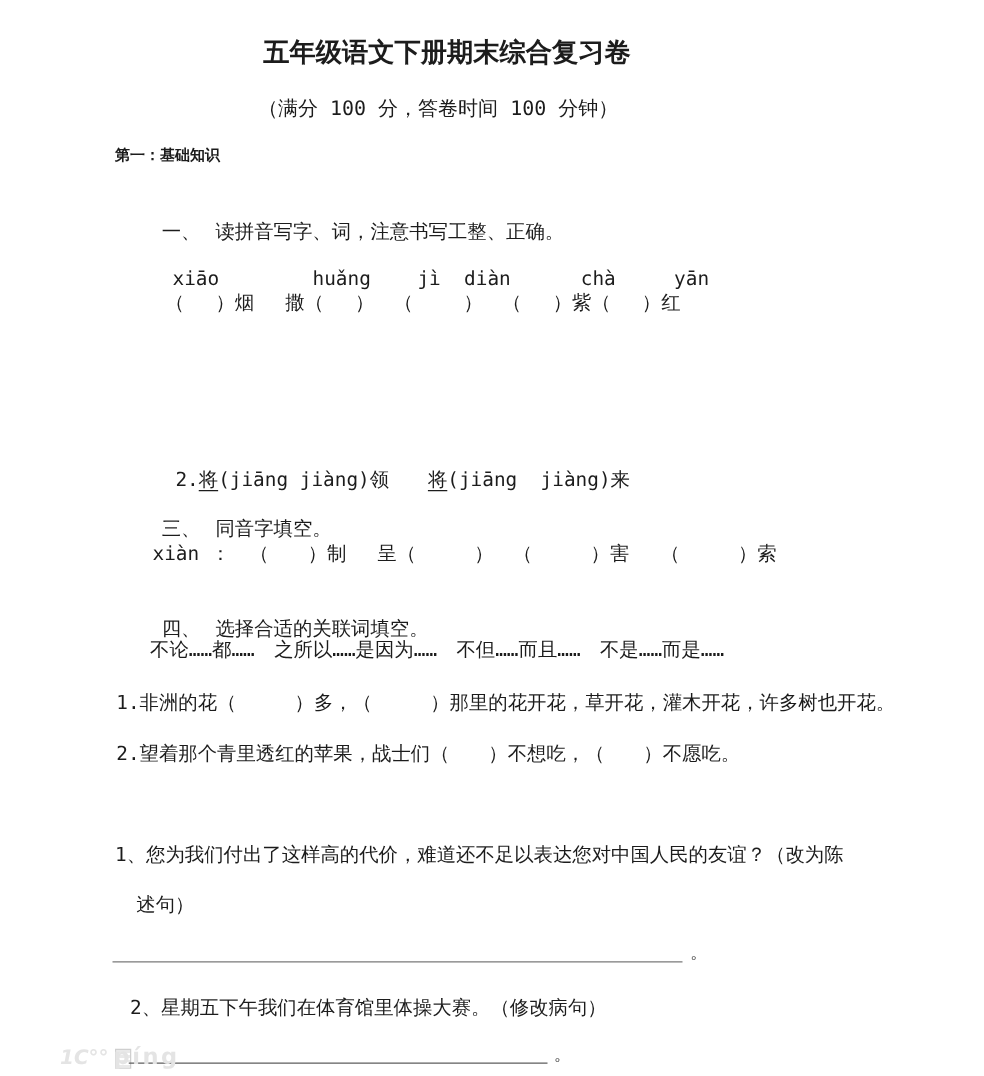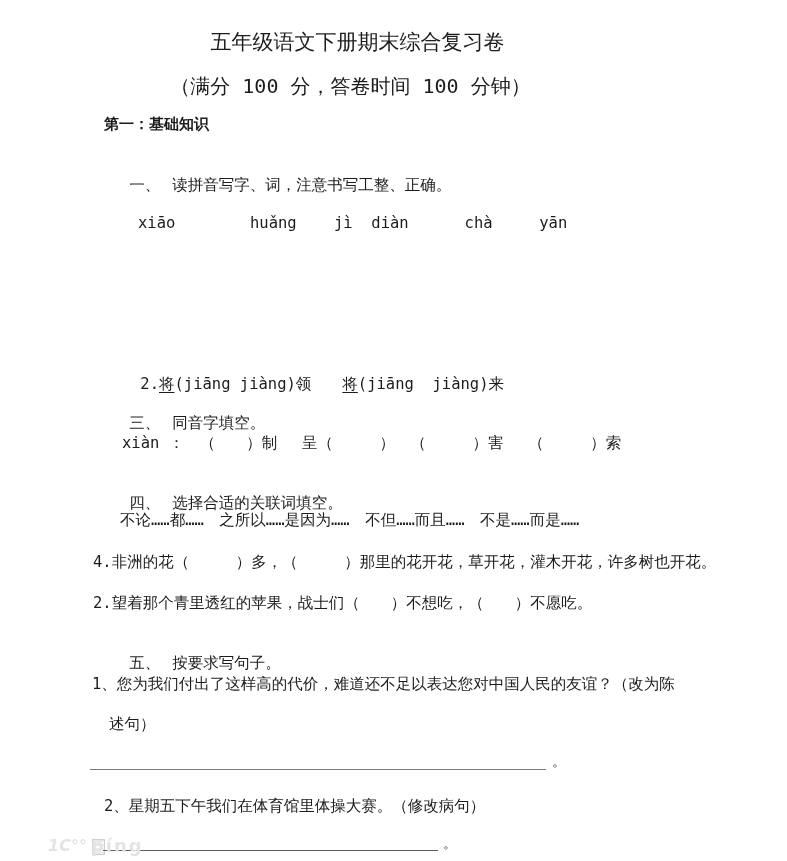--- a/index.html
+++ b/index.html
@@ -21,35 +21,34 @@
     font-family: "DejaVu Sans Mono", "DejaVu Serif", "Liberation Serif", serif;
     font-size: 15.5px;
     line-height: 19px;
     color: #1c1c1c;
   }
   .title {
     left: 0;
     width: 715px;
     text-align: center;
     font-family: "DejaVu Sans", "Liberation Sans", sans-serif;
-    font-weight: 400;
+    font-weight: 700;
     font-size: 21px;
     line-height: 24px;
   }
   .subtitle {
     left: 0;
     width: 701px;
     text-align: center;
-    font-size: 20px;
+    font-size: 16px;
   }
   .bold-header {
     font-family: "DejaVu Sans", "Liberation Sans", sans-serif;
     font-weight: 700;
-    font-size: 15px;
-    margin-left: 12px;
+    font-size: 12px;
   }
   .qnum {
     display: inline-block;
     width: 43px;
   }
   .u {
     text-decoration: underline;
     text-underline-offset: 3px;
     text-decoration-thickness: 1px;
   }
@@ -102,40 +101,38 @@
 
   <div class="line title" style="top:30px;">五年级语文下册期末综合复习卷</div>
   <div class="line subtitle" style="top:77px;">（满分 100 分，答卷时间 100 分钟）</div>
 
   <div class="line bold-header" style="left:92px; top:115px;">第一：基础知识</div>
 
   <div class="line" style="left:92px; top:157px;">
     <span class="qnum">一、</span><span>读拼音写字、词，注意书写工整、正确。</span>
   </div>
   <div class="line" style="left:138px; top:214px;">xiāo        huǎng    jì  diàn      chà     yān</div>
+  <div class="line" style="left:132px; top:233px;">（　 ）烟　 撒（　 ）　（　　 ）　（　 ）紫（　 ）红</div>
 
   <div class="line" style="left:103px; top:356px;">
     <span>2.</span><span class="u">将</span><span>(jiāng jiàng)领　　</span><span class="u">将</span><span>(jiāng  jiàng)来</span>
   </div>
 
   <div class="line" style="left:92px; top:395px;">
     <span class="qnum">三、</span><span>同音字填空。</span>
   </div>
   <div class="line" style="left:122px; top:434px;">xiàn ：　（　　）制　 呈（　　　）　（　　　）害　 （　　　）索</div>
 
   <div class="line" style="left:92px; top:475px;">
     <span class="qnum">四、</span><span>选择合适的关联词填空。</span>
   </div>
   <div class="line" style="left:120px; top:511px;">不论……都……　之所以……是因为……　不但……而且……　不是……而是……</div>
-  <div class="line" style="left:93px; top:553px;">4.非洲的花（　　　）多，（　　　）那里的花开花，草开花，灌木开花，许多树也开花。</div>
+  <div class="line" style="left:93px; top:553px;">1.非洲的花（　　　）多，（　　　）那里的花开花，草开花，灌木开花，许多树也开花。</div>
   <div class="line" style="left:93px; top:594px;">2.望着那个青里透红的苹果，战士们（　　）不想吃，（　　）不愿吃。</div>
 
-  <div class="line" style="left:92px; top:635px;">
-    <span class="qnum">五、</span><span>按要求写句子。</span>
-  </div>
   <div class="line" style="left:92px; top:675px;">1、您为我们付出了这样高的代价，难道还不足以表达您对中国人民的友谊？（改为陈</div>
   <div class="line" style="left:109px; top:715px;">述句）</div>
 
   <div class="rule" style="left:90px; top:769px; width:456px;"></div>
   <span class="period" style="left:552px; top:753px;">。</span>
 
   <div class="line" style="left:104px; top:797px;text-align:right;">2、星期五下午我们在体育馆里体操大赛。（修改病句）</div>
 
   <div class="wm-glyph"></div>
   <div class="rule" style="left:103px; top:850px; width:335px; border-top-color:#5e5e5e;"></div>

